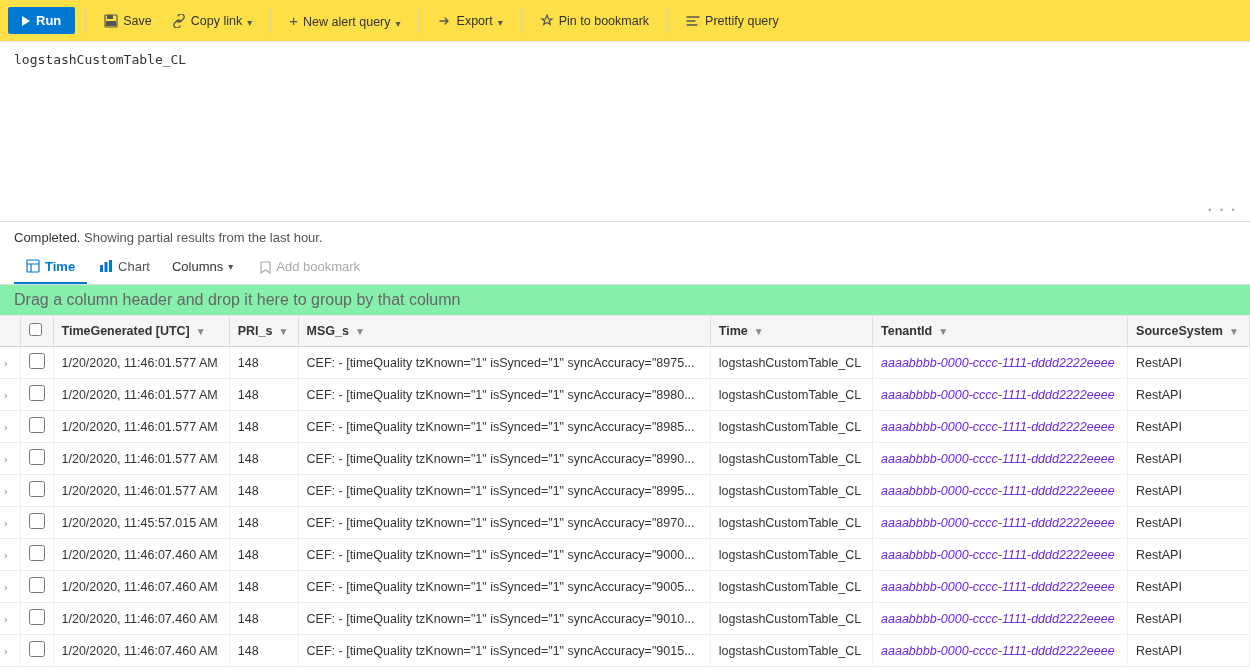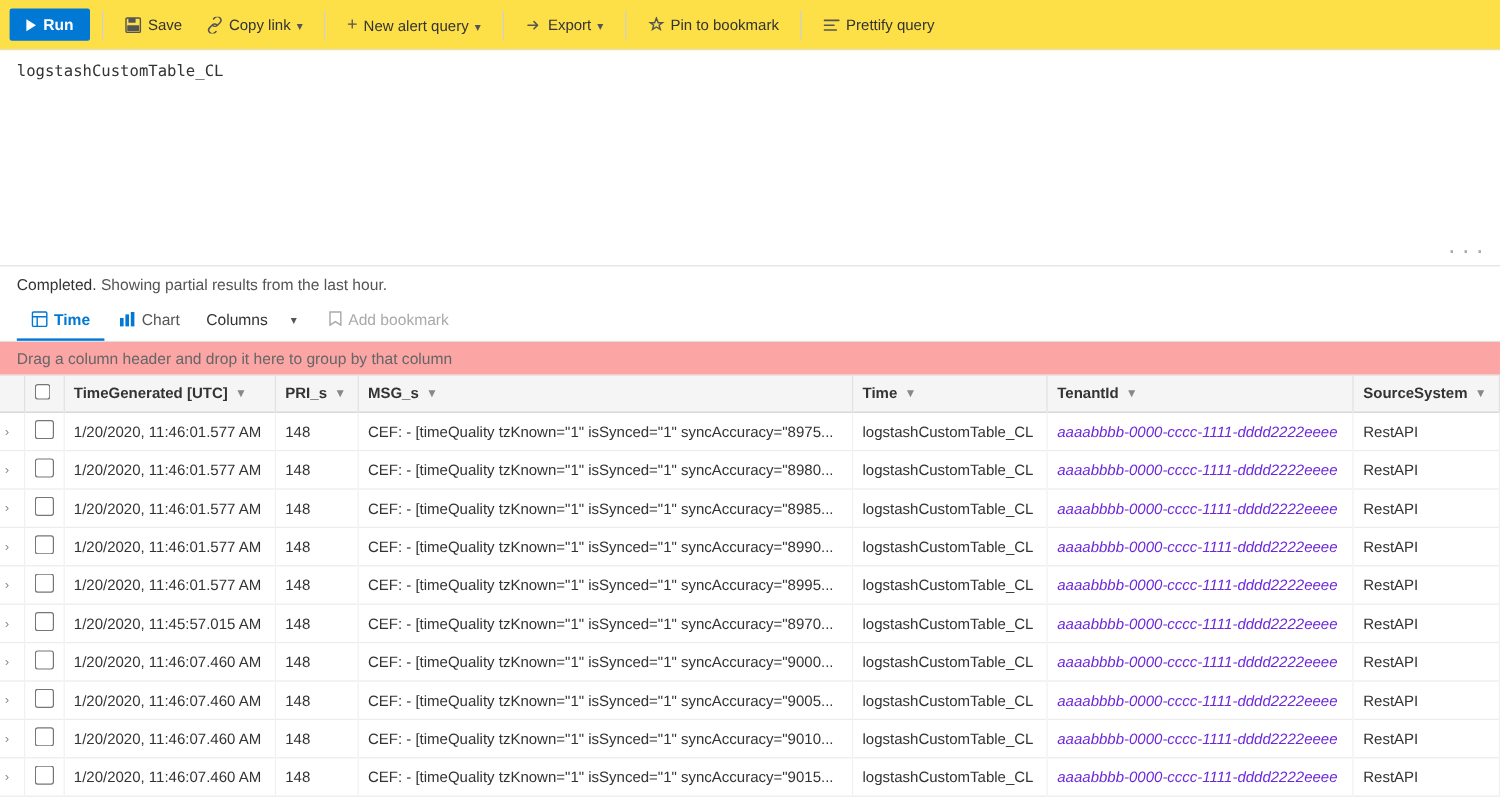--- a/index.html
+++ b/index.html
@@ -118,47 +118,47 @@
       margin-bottom: -1px;
     }
     .tab.active {
       color: #0078d4;
       border-bottom: 2px solid #0078d4;
       font-weight: 600;
     }
     .tab-btn {
       display: flex;
       align-items: center;
-      gap: 19px;
+      gap: 5px;
       background: none;
       border: none;
       padding: 6px 10px;
       cursor: pointer;
       font-size: 13px;
       color: #333;
       justify-content: flex-end;
     }
     .add-bookmark {
       display: flex;
-      align-items: flex-start;
+      align-items: flex-end;
       gap: 4px;
       margin-left: 8px;
       color: #aaa;
       font-size: 13px;
       cursor: pointer;
       padding: 6px 8px;
     }
 
     
     .drag-hint {
       padding: 6px 14px;
-      font-size: 13px;
+      font-size: 16px;
       color: #666;
       border-bottom: 1px solid #e8e8e8;
-      background: #fca5a5;
+      background: #86efac;
     }
 
     
     .data-table-wrapper {
       overflow: auto;
       height: calc(669px - 42px - 180px - 28px - 37px - 28px);
     }
     table {
       width: 100%;
       border-collapse: collapse;

